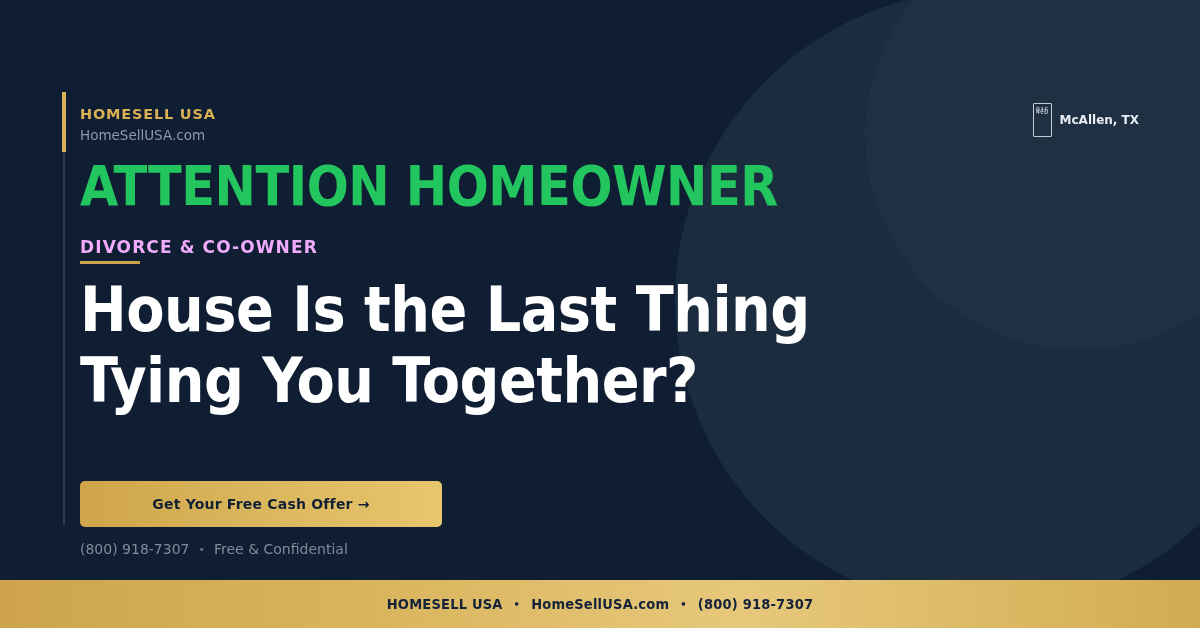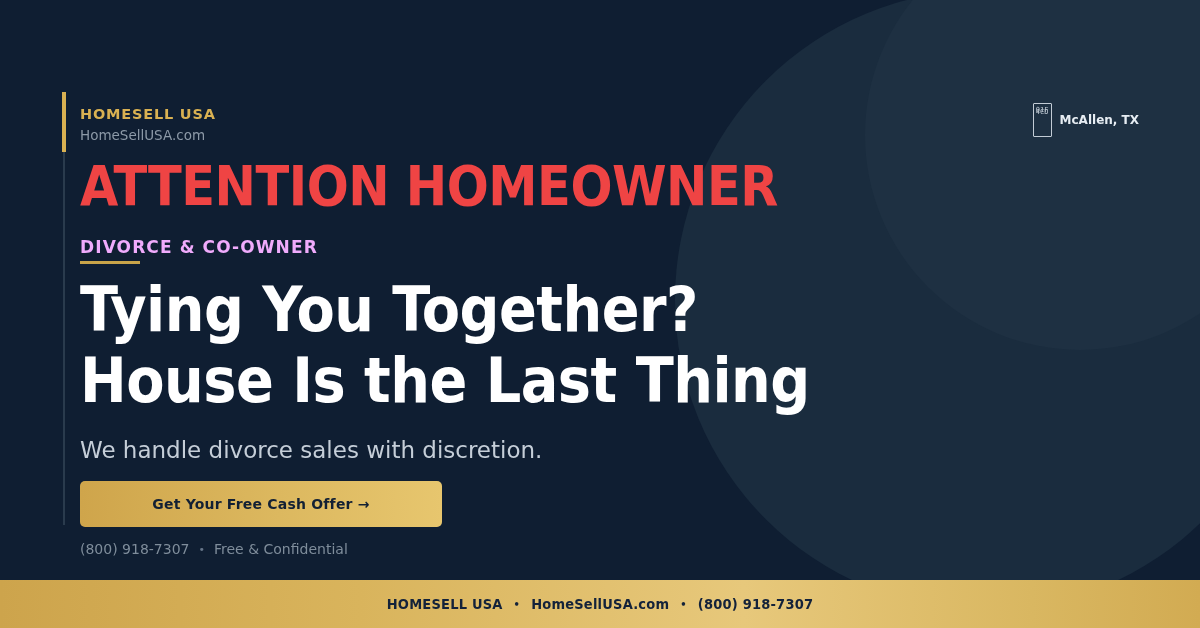--- a/index.html
+++ b/index.html
@@ -101,21 +101,21 @@
     color:#e7edf3;
     white-space:nowrap;
   }
 
   #attention-line {
     position:absolute; left:0; top:158px;
     font-family:"DejaVu Sans Condensed","DejaVu Sans","Liberation Sans",sans-serif;
     font-stretch:condensed;
     font-size:55px;
     font-weight:bold;
-    color:#ef4444;
+    color:#22c55e;
     letter-spacing:-0.5px;
     line-height:1.05;
     white-space:nowrap;
   }
 
   #eyebrow {
     position:absolute; left:0; top:237px;
     font-size:17px;
     font-weight:bold;
     letter-spacing:1.1px;
@@ -226,25 +226,24 @@
       <div id="brand-name">HOMESELL USA</div>
       <div id="brand-site">HomeSellUSA.com</div>
     </div>
 
     <div id="attention-line">ATTENTION HOMEOWNER</div>
 
     <div id="eyebrow">DIVORCE &amp; CO-OWNER</div>
     <div id="eyebrow-rule"></div>
 
     <div id="headline">
+      <span class="hl-line">House Is the Last Thing</span>
       <span class="hl-line">Tying You Together?</span>
-      <span class="hl-line">House Is the Last Thing</span>
-    </div>
-
-    <div id="subhead">We handle divorce sales with discretion.</div>
+    </div>
+
 
     <button id="cta-button">Get Your Free Cash Offer →</button>
 
     <div id="trust-line">
       <span>(800) 918-7307</span>
       <span class="dot">•</span>
       <span>Free &amp; Confidential</span>
     </div>
 
   </div>

